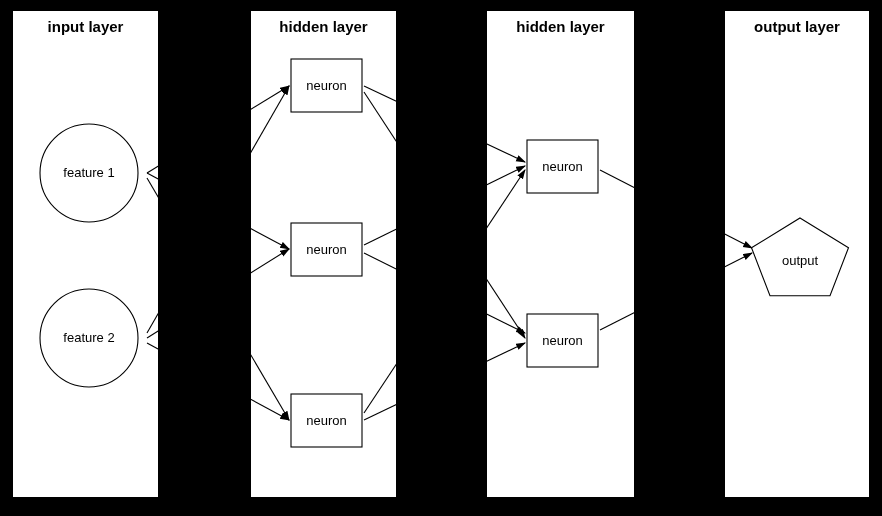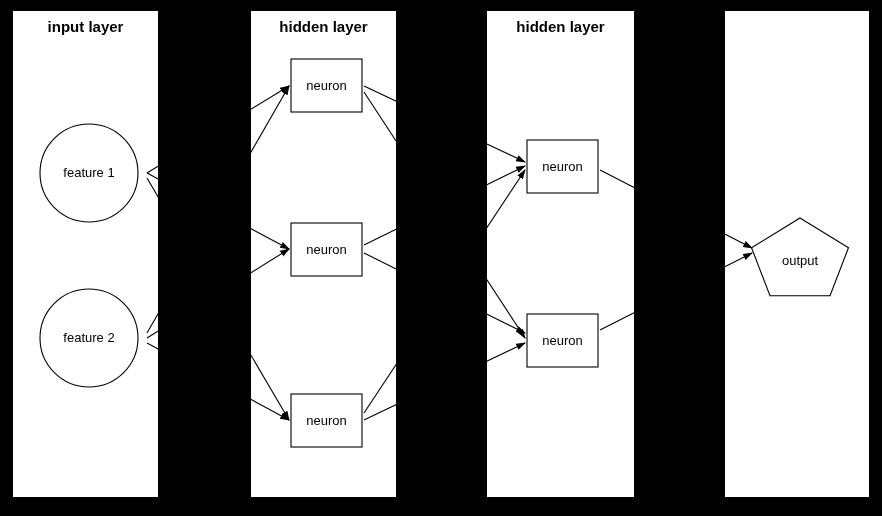--- a/index.html
+++ b/index.html
@@ -140,14 +140,15 @@
 
   <div class="gap" id="gap-0" style="left: 158px; width: 93px;"></div>
   <div class="gap" id="gap-1" style="left: 396px; width: 91px;"></div>
   <div class="gap" id="gap-2" style="left: 634px; width: 91px;"></div>
   <div class="gap-top"></div>
   <div class="gap-bottom"></div>
 
   <div class="panel-title" id="title-0" style="left: 13px; width: 145px;">input layer</div>
   <div class="panel-title" id="title-1" style="left: 251px; width: 145px;">hidden layer</div>
   <div class="panel-title" id="title-2" style="left: 487px; width: 147px;">hidden layer</div>
+  <div class="panel-title" id="title-3" style="left: 725px; width: 144px;">output layer</div>
 
 </div>
 
 </body></html>

